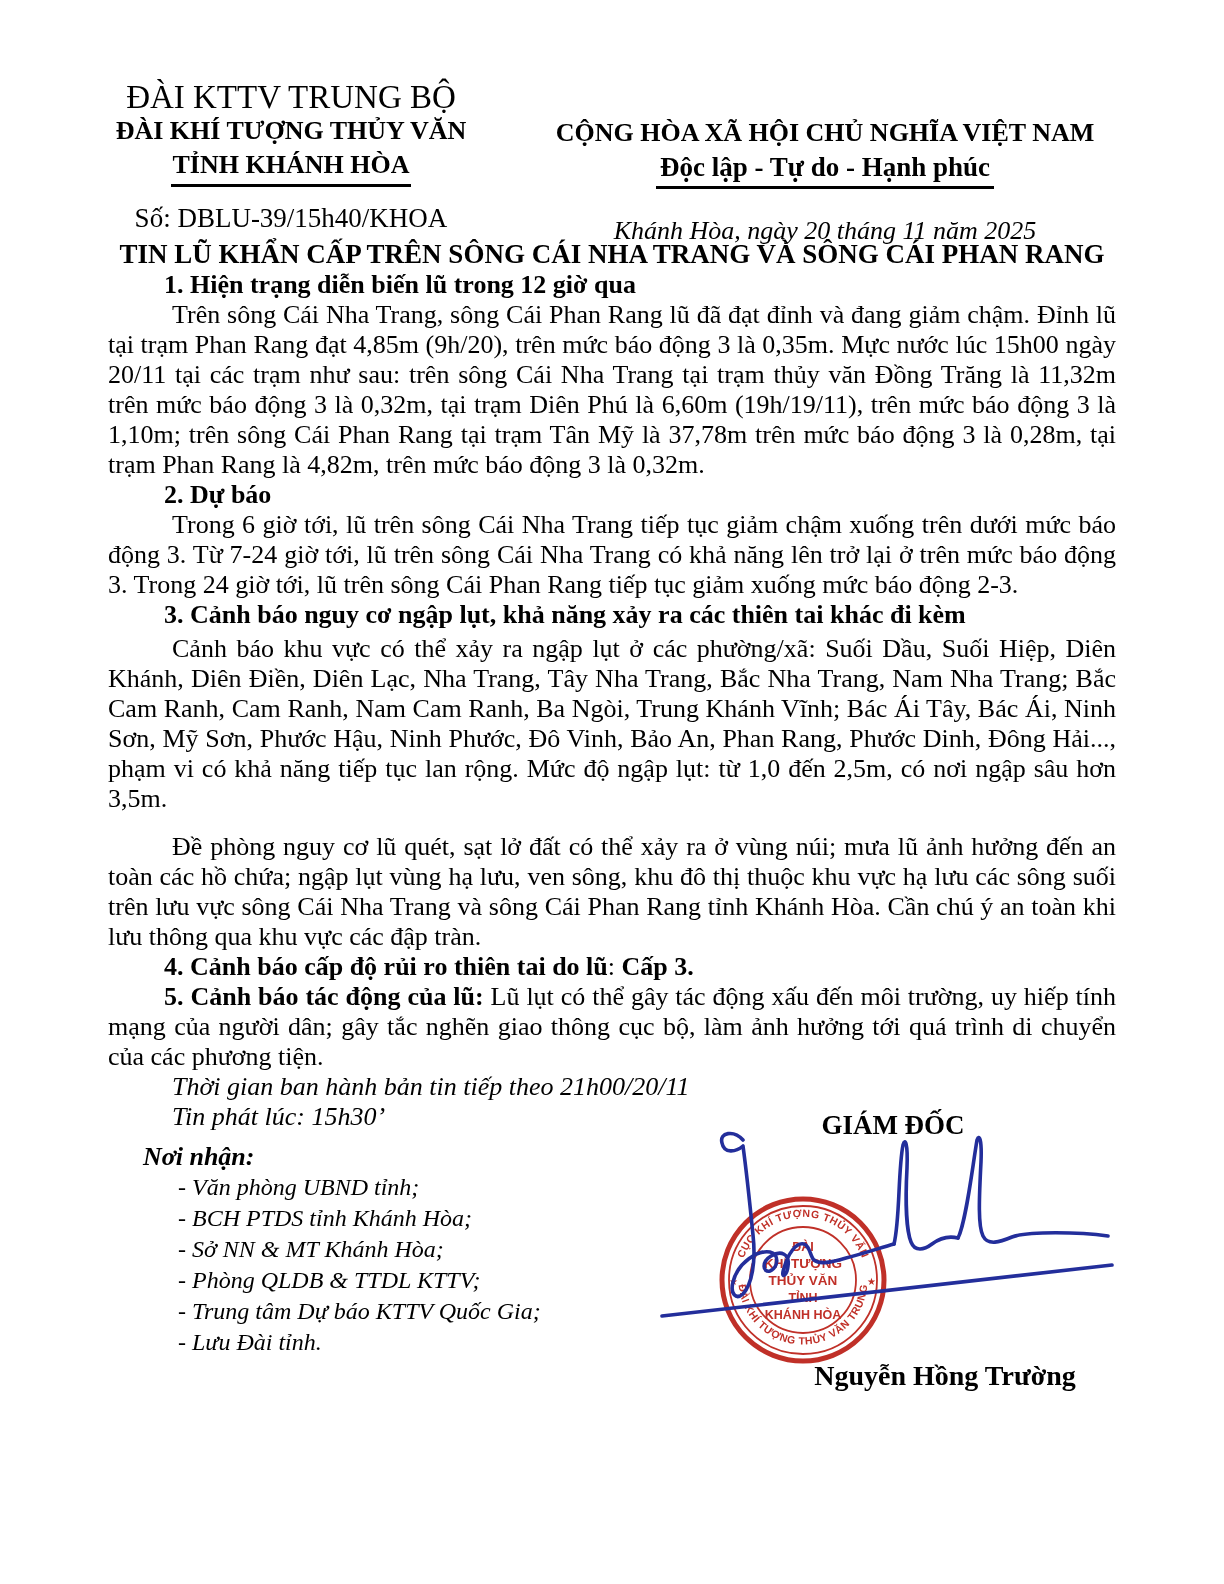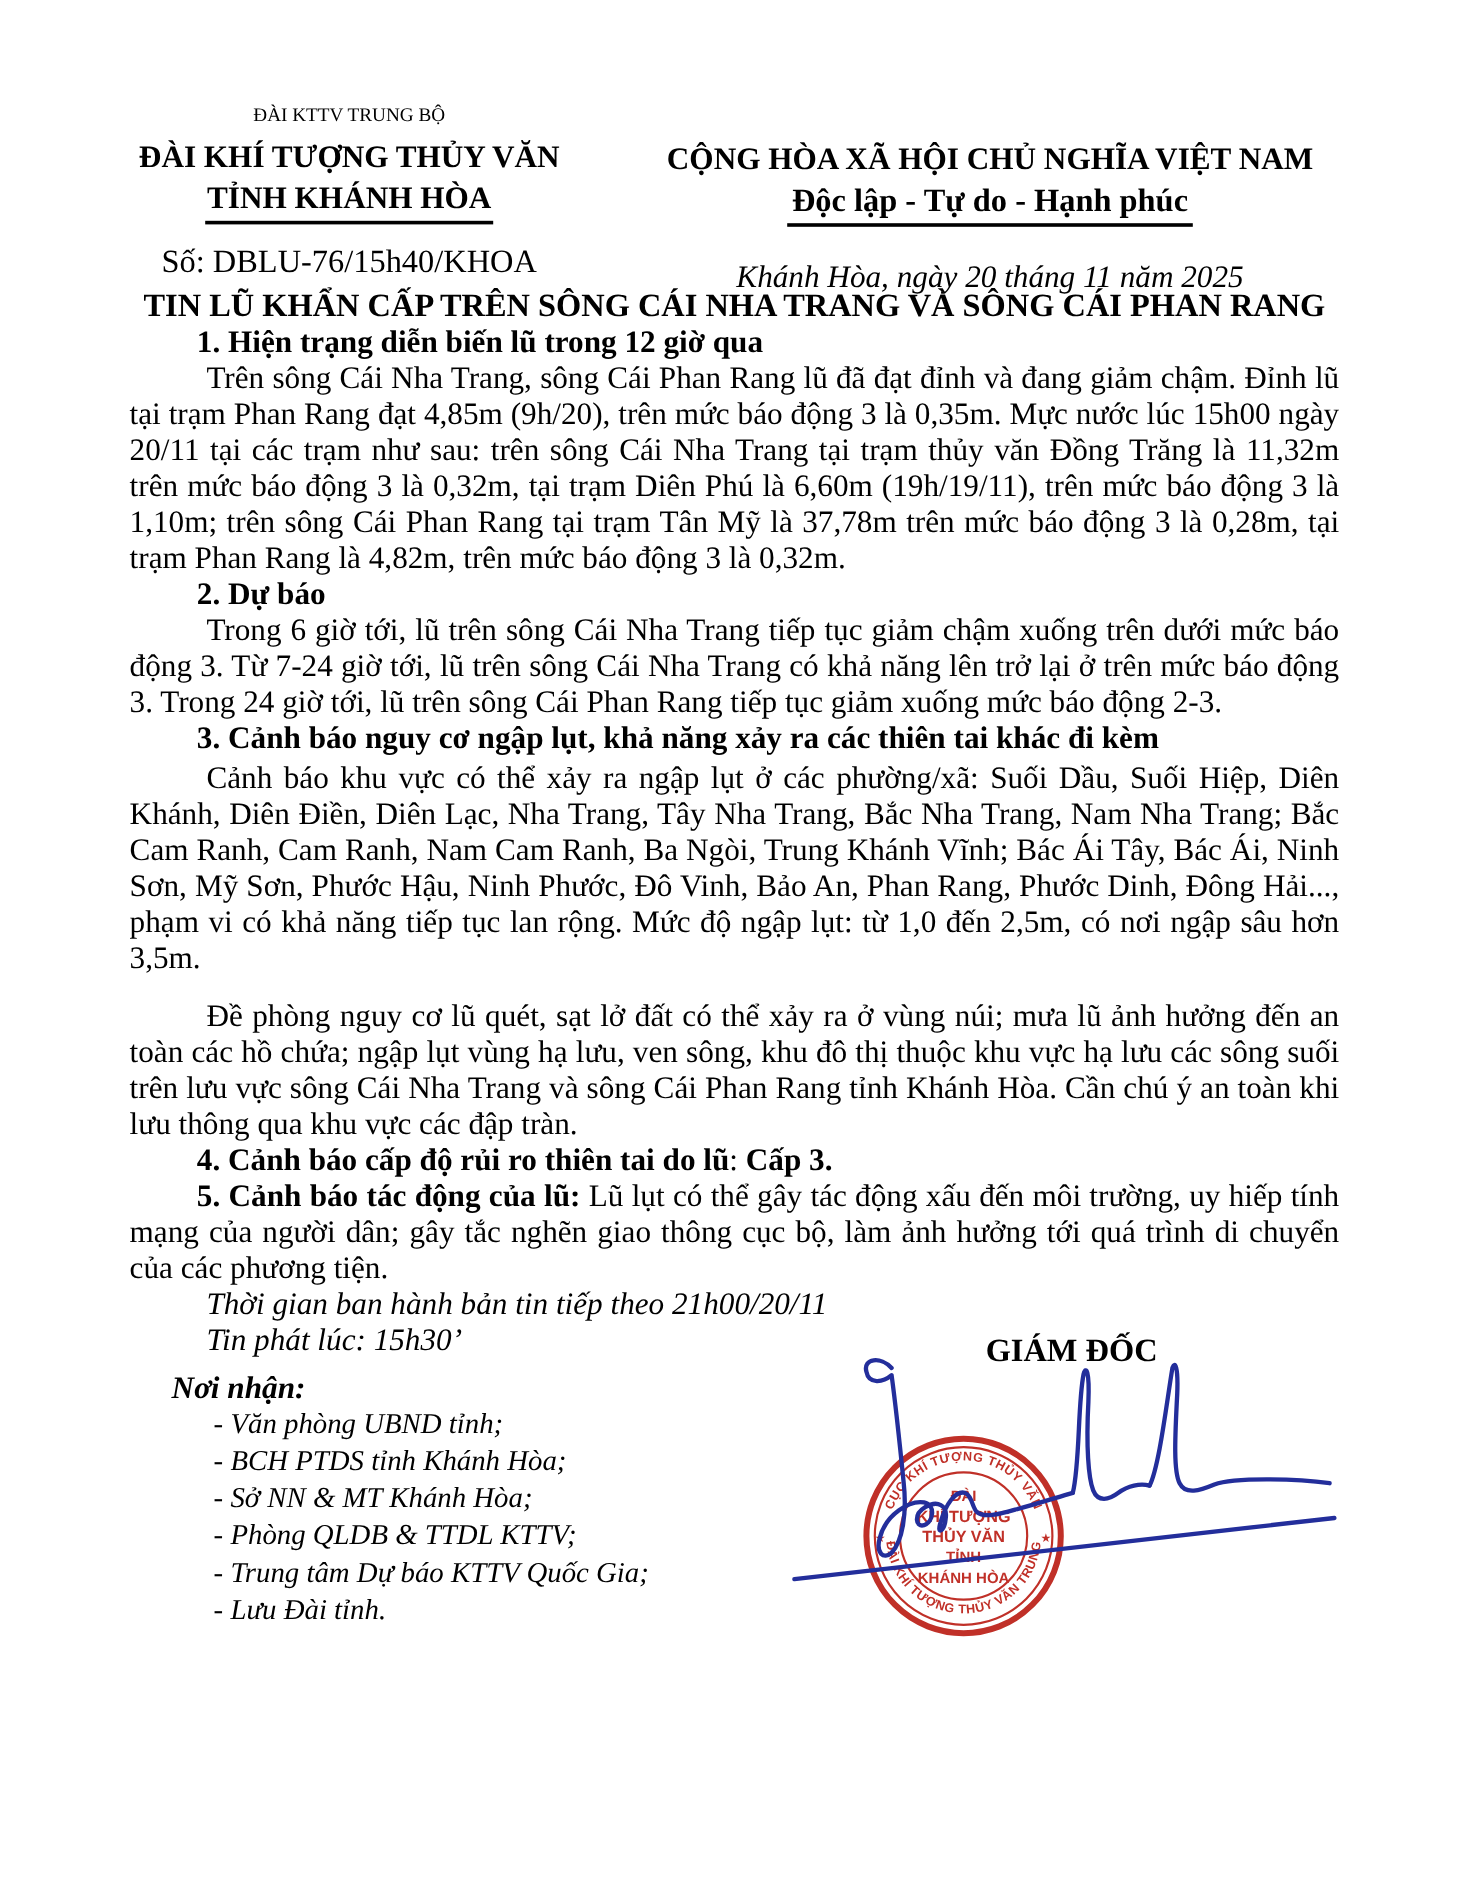--- a/index.html
+++ b/index.html
@@ -6,21 +6,21 @@
   .doc{
     position:relative;
     width:1224px;height:1584px;
     background:#ffffff;
     font-family:"Liberation Serif","DejaVu Serif",serif;
     color:#000;
     overflow:hidden;
   }
   
   .hdr-left{position:absolute;left:96px;top:80px;width:390px;text-align:center;line-height:34px;}
-  .hdr-left .l1{font-size:16px;}
+  .hdr-left .l1{font-size:33px;}
   .hdr-left .l2{font-size:26px;font-weight:bold;}
   .hdr-left .l3{font-size:26px;font-weight:bold;}
   .hdr-left .l3 span{display:inline-block;border-bottom:3px solid #000;padding:0 2px 2px 2px;}
   .hdr-left .num{font-size:27px;margin-top:14px;}
   .hdr-right{position:absolute;left:545px;top:80px;width:560px;text-align:center;line-height:34px;}
   .hdr-right .country{font-size:26px;font-weight:bold;margin-top:36px;}
   .hdr-right .motto{font-size:27px;font-weight:bold;}
   .hdr-right .motto span{display:inline-block;border-bottom:3px solid #000;padding:0 4px 2px 4px;}
   .hdr-right .dateline{font-size:26px;font-style:italic;margin-top:25px;}
   
@@ -51,21 +51,21 @@
 </style>
 </head>
 <body>
 
 <div class="doc">
 
   <div class="hdr-left">
     <div class="l1">ĐÀI KTTV TRUNG BỘ</div>
     <div class="l2">ĐÀI KHÍ TƯỢNG THỦY VĂN</div>
     <div class="l3"><span>TỈNH KHÁNH HÒA</span></div>
-    <div class="num">Số: DBLU-76/15h40/KHOA</div>
+    <div class="num">Số: DBLU-39/15h40/KHOA</div>
   </div>
 
   <div class="hdr-right">
     <div class="country">CỘNG HÒA XÃ HỘI CHỦ NGHĨA VIỆT NAM</div>
     <div class="motto"><span>Độc lập - Tự do - Hạnh phúc</span></div>
     <div class="dateline">Khánh Hòa, ngày 20 tháng 11 năm 2025</div>
   </div>
 
   <div class="content">
     <p class="title">TIN LŨ KHẨN CẤP TRÊN SÔNG CÁI NHA TRANG VÀ SÔNG CÁI PHAN RANG</p>
@@ -113,14 +113,15 @@
     <text class="ctr" x="86" y="125" font-size="12.5" text-anchor="middle">KHÁNH HÒA</text>
   </svg>
 
   <svg class="sig" viewBox="0 0 540 210" aria-hidden="true">
     <path d="M 83,30 C 74,20 59,22 62,33 C 64,44 76,42 83,36 C 86,58 90,95 93,125 C 96,152 92,174 83,184 C 76,190 70,184 73,172 C 78,152 98,140 110,142 C 120,144 118,158 110,161 C 103,163 101,152 111,146 C 121,140 130,144 128,156 C 127,166 120,170 124,158 C 128,144 136,132 144,134 C 150,136 150,146 154,150 C 160,155 172,152 186,148 C 202,144 220,138 234,134"></path>
     <path d="M 234,134 C 240,110 238,60 243,35 C 245,28 248,32 247,58 C 245,95 247,122 251,132 C 255,142 264,140 272,134 C 280,128 290,126 298,128"></path>
     <path d="M 298,128 C 306,112 312,60 317,30 C 319,24 322,28 321,52 C 319,90 318,116 323,126 C 328,136 340,132 352,127 C 368,121 420,122 448,126"></path>
     <path d="M 2,206 L 452,155"></path>
   </svg>
 
+  <div class="signer-name">Nguyễn Hồng Trường</div>
 
 </div>
 
 </body></html>

